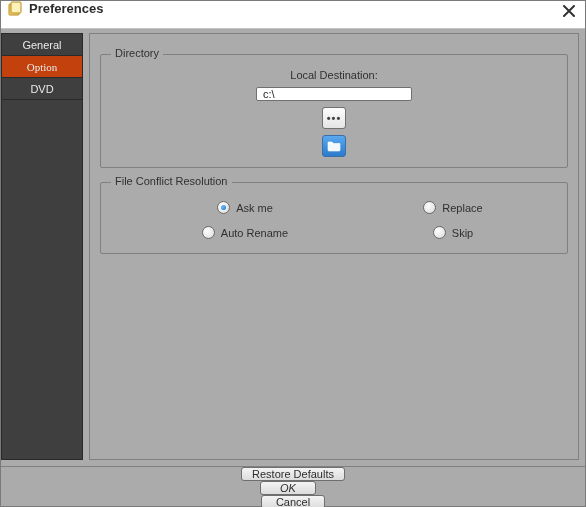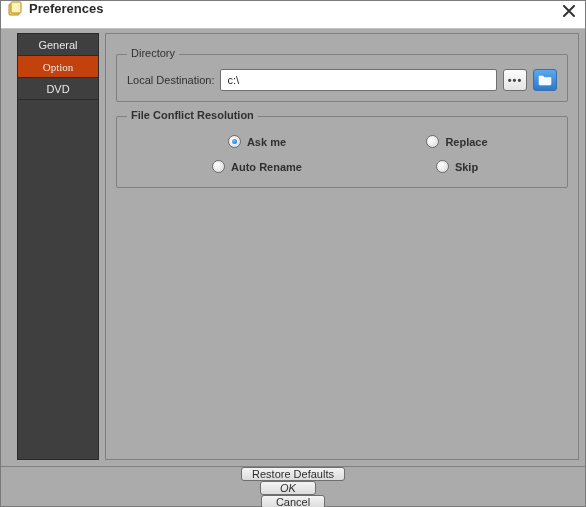--- a/index.html
+++ b/index.html
@@ -55,21 +55,21 @@
   .close-btn svg { width:12px; height:12px; }
   .dialog-body {
     flex: 1;
     display: flex;
     flex-direction: column;
     background: #ababab;
   }
   .main-area {
     flex: 1;
     display: flex;
-    padding: 4px 6px 6px 16px;
+    padding: 4px 6px 6px 0;
     gap: 6px;
   }
   .sidebar {
     width: 82px;
     background: #3f3f3f;
     border: 1px solid #2a2a2a;
     padding: 0;
   }
   .sidebar-item {
     height: 22px;
@@ -91,34 +91,35 @@
     padding: 8px 10px;
     position: relative;
   }
   .fieldset {
     position: relative;
     border: 1px solid #808080;
     border-radius: 2px;
     margin-top: 12px;
     padding: 14px 10px 10px 10px;
   }
-  .fieldset + .fieldset { margin-top: 14px; font-weight: bold; }
+  .fieldset + .fieldset { margin-top: 14px; }
   .legend {
     position: absolute;
     top: -8px;
     left: 10px;
     background: #ababab;
     padding: 0 4px;
     font-size: 11px;
     color: #303030;
   }
   .dir-row {
     display: flex;
     align-items: center;
     gap: 6px;
+    flex-direction: column;
   }
   .lbl {
     color: #303030;
     font-size: 11px;
     white-space: nowrap;
   }
   .dest-input {
     flex: 1;
     height: 22px;
     border: 1px solid #707070;

